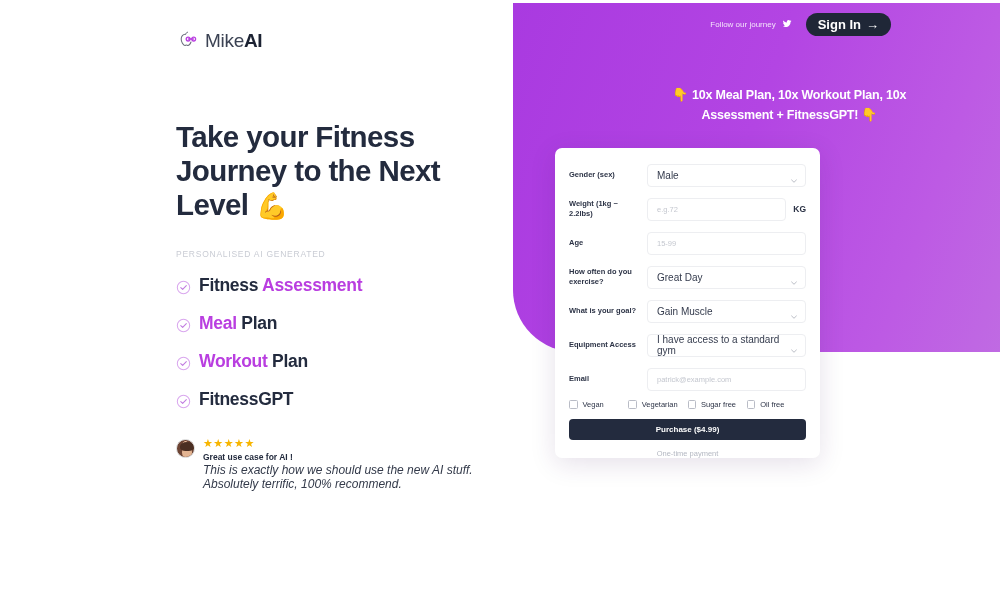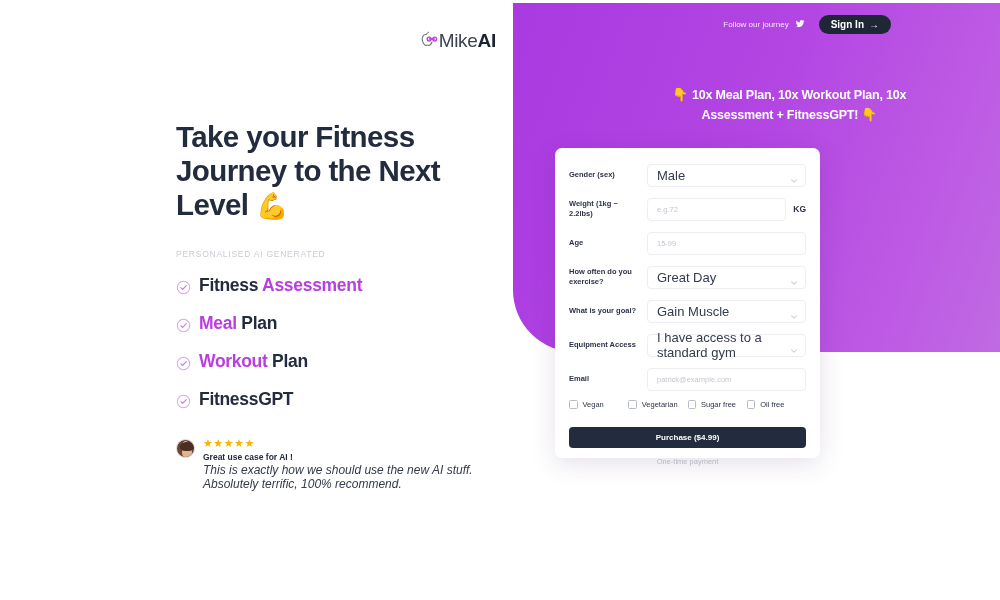--- a/index.html
+++ b/index.html
@@ -7,21 +7,21 @@
     width: 1000px; height: 600px;
     background: #ffffff;
     font-family: "Liberation Sans", sans-serif;
     overflow: hidden;
   }
   .page { position: relative; width: 1000px; height: 600px; background: #fff; }
 
   
   .left { position: absolute; left: 176px; top: 28px; width: 320px; }
 
-  .logo-row { display: flex; align-items: center; height: 26px; justify-content: flex-end; }
+  .logo-row { display: flex; align-items: center; gap: 7px; height: 26px; }
   .logo-mark { width: 22px; height: 22px; position: relative; display: block; }
   .logo-text { font-size: 19px; color: #22293a; letter-spacing: -0.3px; }
   .logo-text b { font-weight: 700; color: #1c2333; }
   .logo-text span.light { font-weight: 400; color: #3b4253; }
 
   .headline {
     margin-top: 66px;
     font-size: 29.5px;
     line-height: 34px;
     font-weight: 700;
@@ -94,21 +94,21 @@
     padding-right: 175px;
     gap: 14px;
   }
   .follow {
     display: flex; align-items: center; gap: 6px;
     font-size: 8px; color: #f4e4fb; font-weight: 400;
   }
   .twitter { width: 10px; height: 10px; display: block; }
   .signin {
     background: #1f2737; color: #fff;
-    font-size: 10px; font-weight: 600;
+    font-size: 13px; font-weight: 600;
     border-radius: 20px;
     padding: 4px 12px;
     display: flex; align-items: center; gap: 5px;
     border: none; cursor: pointer;
     font-family: "Liberation Sans", sans-serif;
   }
 
   .promo {
     position: absolute; left: 0; right: 0; top: 82px;
     text-align: center;
@@ -145,35 +145,35 @@
     background: #fff;
     font-size: 7.5px;
     color: #343b4d;
     padding: 0 20px 0 9px;
     font-family: "Liberation Sans", sans-serif;
     display: flex; align-items: center;
     outline: none;
   }
   .inp { padding-right: 0; }
   .inp::placeholder { color: #c4c7cf; }
-  .sel-val { font-size: 13px; color: #343b4d; }
+  .sel-val { font-size: 10px; color: #343b4d; }
   .chev {
     position: absolute; right: 8px; top: 50%;
     transform: translateY(-50%);
     width: 8px; height: 8px; display: block;
   }
   .unit {
     font-size: 8.5px; font-weight: 700; color: #2c3346;
     margin-left: 7px; flex: 0 0 auto;
   }
   .row-weight .ctrl { flex: 1; }
 
   .checks {
     display: flex; align-items: center;
-    margin-top: 6px; margin-bottom: 18px;
+    margin-top: 6px; margin-bottom: 10px;
     gap: 0;
   }
   .cb-item {
     display: flex; align-items: center; gap: 5px;
     font-size: 7.5px; color: #2c3346;
     flex: 1;
   }
   .cb {
     width: 8.5px; height: 8.5px; flex: 0 0 8.5px;
     border: 1px solid #b9bcc6;

